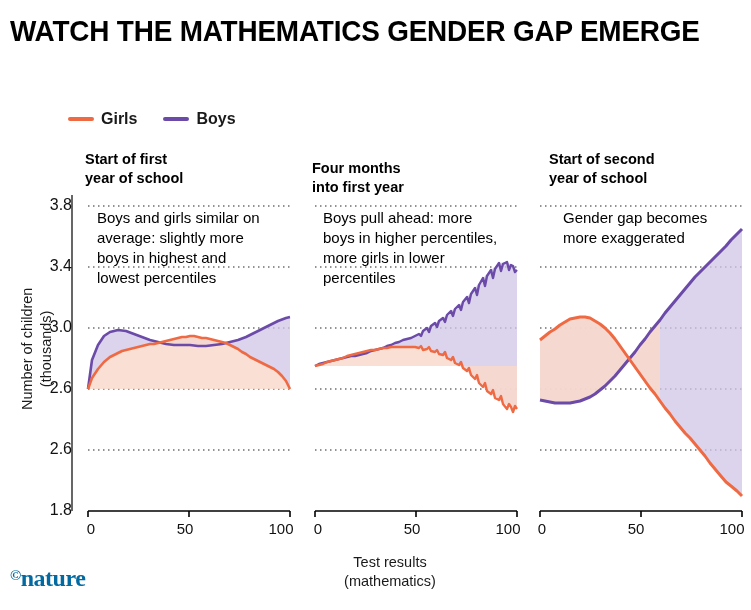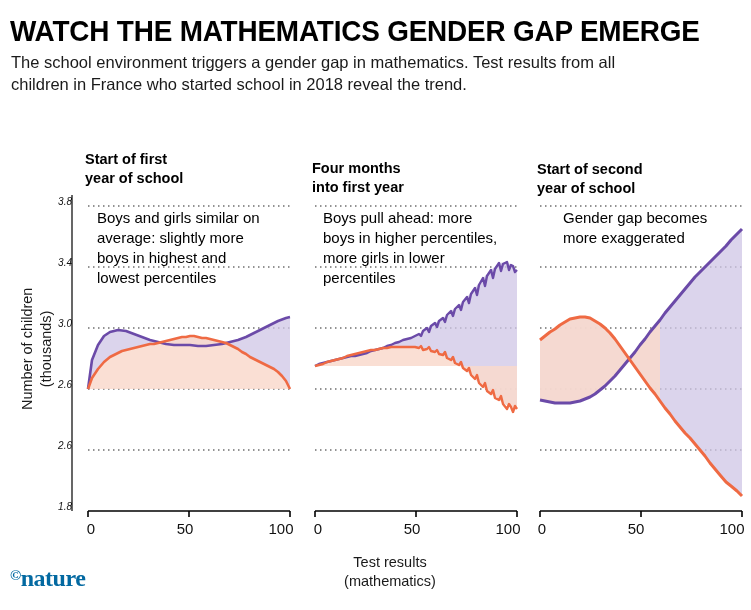--- a/index.html
+++ b/index.html
@@ -92,25 +92,24 @@
     position: absolute;
     left: 320px;
     top: 553px;
     width: 140px;
     text-align: center;
     font-size: 14.5px;
     line-height: 1.3;
   }
   .ytick {
     position: absolute;
-    font-size: 10px;
+    font-size: 16px;
     text-align: right;
     width: 34px;
     color: #111;
-    font-style: italic;
   }
   .xtick {
     position: absolute;
     font-size: 15px;
     text-align: center;
     width: 30px;
     color: #111;
   }
   .brand {
     position: absolute;
@@ -127,32 +126,41 @@
     vertical-align: 6px;
   }
   svg { display: block; }
 </style>
 </head>
 <body>
 
 <div class="wrap">
 
   <div class="title">WATCH THE MATHEMATICS GENDER GAP EMERGE</div>
-  <div class="subtitle">The school environment triggers a gender gap in mathematics. Test results from all children in France who started school in 2018 reveal the trend.</div>
-
+
+  <div class="legend">
+    <div class="legend-item">
+      <span class="legend-swatch" style="background:#ef6a43"></span>
+      <span class="legend-label">Girls</span>
+    </div>
+    <div class="legend-item">
+      <span class="legend-swatch" style="background:#6b4aa8"></span>
+      <span class="legend-label">Boys</span>
+    </div>
+  </div>
 
   <div class="panel-title" style="left:85px; top:150px;">
     <span>Start of first</span><br>
     <span>year of school</span>
   </div>
   <div class="panel-title" style="left:312px; top:150px;margin-top:9px;">
     <span>Four months</span><br>
     <span>into first year</span>
   </div>
-  <div class="panel-title" style="left:537px; top:150px;margin-top:10px;">
+  <div class="panel-title" style="left:549px; top:150px;">
     <span>Start of second</span><br>
     <span>year of school</span>
   </div>
 
   <div class="panel-note" style="left:97px; top:208px; width:175px;">Boys and girls similar on average: slightly more boys in highest and lowest percentiles</div>
   <div class="panel-note" style="left:563px; top:208px; width:150px;">Gender gap becomes more exaggerated</div>
   <div class="panel-note" style="left:323px; top:208px; width:180px;">Boys pull ahead: more boys in higher percentiles, more girls in lower percentiles</div>
 
   <div class="ylabel">
     <span>Number of children</span><br>

